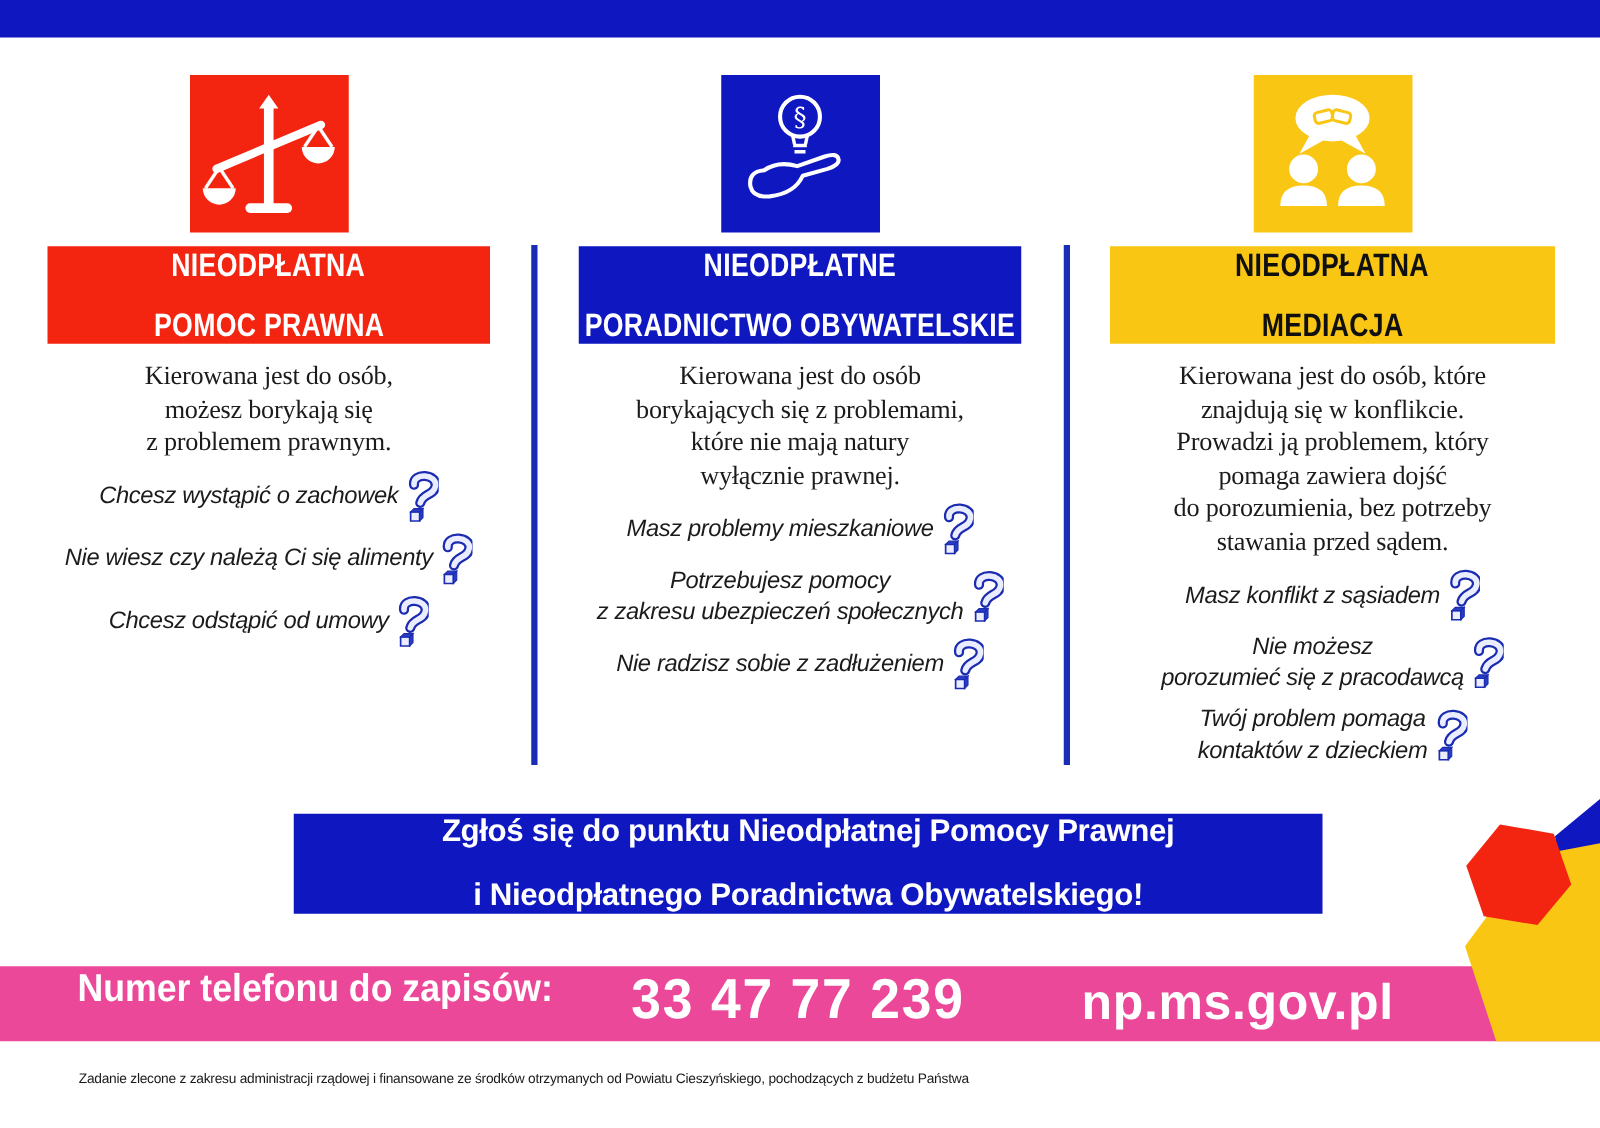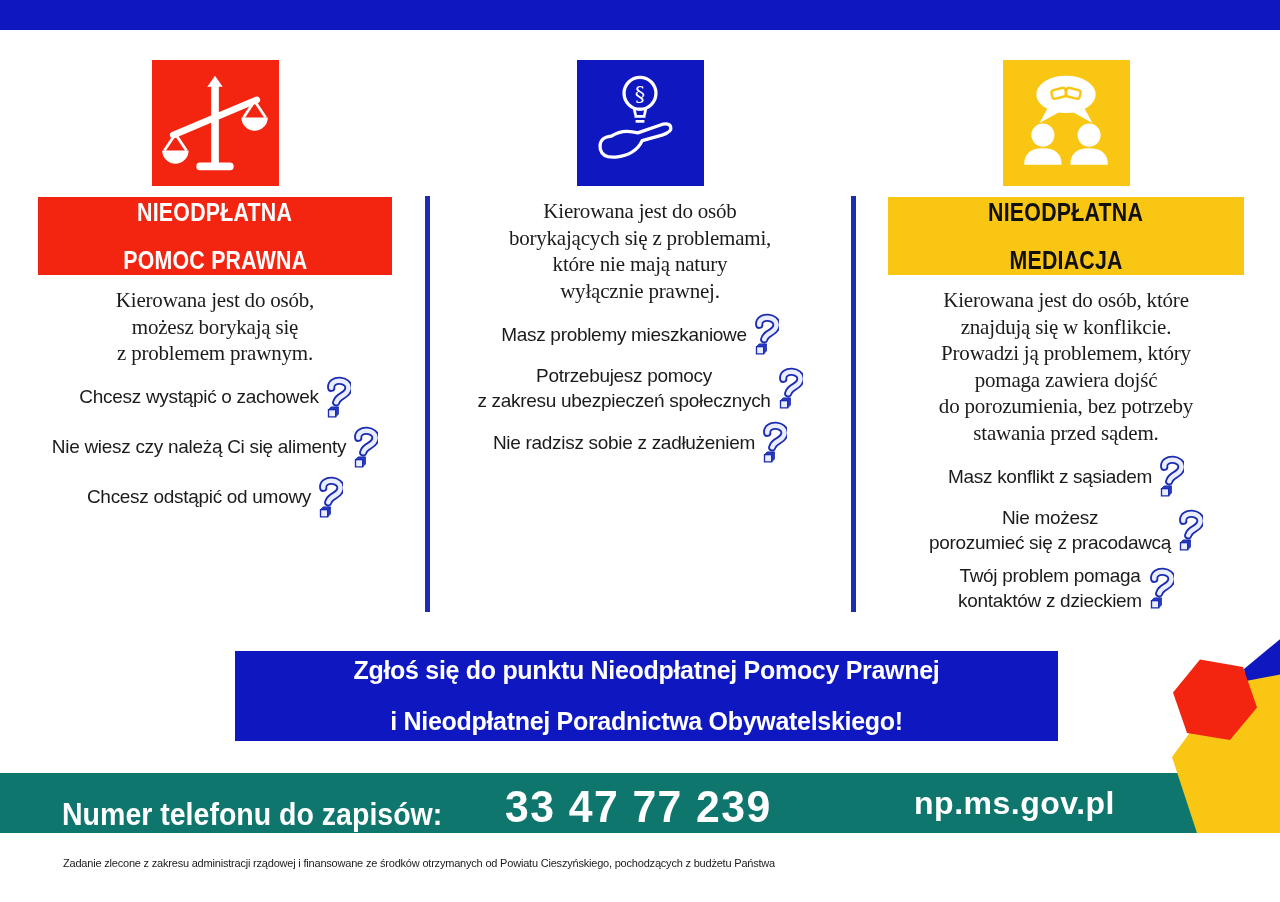--- a/index.html
+++ b/index.html
@@ -25,41 +25,41 @@
   .band.yellow{background:#F9C613;color:#101010;}
   .band .line{display:block;font-weight:bold;font-size:26px;line-height:30px;white-space:nowrap;
         transform:scaleX(0.82);transform-origin:center;letter-spacing:0.3px;}
 
   .intro{margin-top:12px;font-size:21px;line-height:26.5px;color:#1b1b1b;
          text-align:center;letter-spacing:-0.2px;font-family:Liberation Serif, serif;}
   .intro span{white-space:nowrap;}
 
   .questions{margin-top:9px;display:flex;flex-direction:column;align-items:center;gap:8px;width:100%;}
   .q-item{display:flex;align-items:center;justify-content:center;gap:5px;min-height:42px;}
-  .q-text{font-size:19px;line-height:25px;color:#1b1b1b;text-align:center;letter-spacing:-0.3px;}
+  .q-text{font-size:19px;line-height:25px;color:#1b1b1b;text-align:center;letter-spacing:-0.3px;font-style:italic;}
   .q-text span{white-space:nowrap;}
   .qm{flex:0 0 auto;}
 
   .divider{position:absolute;top:196px;width:5px;height:416px;background:#1B2DB5;}
   .divider.d1{left:425px;}
   .divider.d2{left:851px;}
 
-  .cta{position:absolute;left:235px;top:651px;width:823px;height:90px;background:#0E17C0;
+  .cta{position:absolute;left:235px;top:651px;width:823px;height:80px;background:#0E17C0;
        display:flex;flex-direction:column;align-items:center;justify-content:center;}
   .cta .line{display:block;color:#fff;font-weight:bold;font-size:25px;line-height:33px;
        letter-spacing:-0.3px;white-space:nowrap;}
 
-  .phonebar{position:absolute;left:0;top:773px;width:1280px;height:60px;background:#0f766e;
-       display:flex;align-items:flex-end;}
+  .phonebar{position:absolute;left:0;top:773px;width:1280px;height:60px;background:#ec4899;
+       display:flex;align-items:flex-start;}
   .phone-label{color:#fff;font-weight:bold;font-size:31px;margin-left:62px;white-space:nowrap;
        transform:scaleX(0.92);transform-origin:left center;}
   .phone-number{color:#fff;font-weight:bold;font-size:45px;letter-spacing:1.5px;margin-left:30px;
        white-space:nowrap;transform:scaleX(0.95);transform-origin:left center;}
   .site{position:absolute;right:165px;top:50%;transform:translateY(-50%);
-       color:#fff;font-weight:bold;font-size:32px;letter-spacing:0.5px;white-space:nowrap;}
+       color:#fff;font-weight:bold;font-size:40px;letter-spacing:0.5px;white-space:nowrap;}
 
   .deco{position:absolute;left:1100px;top:628px;}
 
   .footer{position:absolute;left:63px;top:857px;font-size:11px;color:#1a1a1a;
        letter-spacing:-0.2px;white-space:nowrap;}
 </style>
 </head>
 <body>
 
 <div class="poster">
@@ -132,20 +132,25 @@
       <svg width="110" height="110" viewBox="0 0 100 100">
         <circle cx="50" cy="23" r="14.5" fill="none" stroke="#fff" stroke-width="3"></circle>
         <text x="50" y="30" font-size="19" font-family="DejaVu Serif, serif" fill="#fff" text-anchor="middle">§</text>
         <line x1="44.5" y1="36" x2="46" y2="43" stroke="#fff" stroke-width="2.5"></line>
         <line x1="55.5" y1="36" x2="54" y2="43" stroke="#fff" stroke-width="2.5"></line>
         <line x1="45" y1="44" x2="55" y2="44" stroke="#fff" stroke-width="2.5"></line>
         <line x1="46" y1="48.5" x2="54" y2="48.5" stroke="#fff" stroke-width="2.5"></line>
         <path d="M14,74 Q12,63 24,62 Q34,55 48,59 L68,52 Q77,49 78,54 Q79,58 70,61 L52,66 Q46,79 28,81 Q16,82 14,74 Z" fill="none" stroke="#fff" stroke-width="3" stroke-linejoin="round"></path>
       </svg>
     </div>
+    <div class="band blue">
+        <span class="line">NIEODPŁATNE</span>
+        <br>
+        <span class="line">PORADNICTWO OBYWATELSKIE</span>
+      </div>
     <div class="intro"><span class="line">Kierowana jest do osób</span><br><span class="line">borykających się z problemami,</span><br><span class="line">które nie mają natury</span><br><span class="line">wyłącznie prawnej.</span></div>
     <div class="questions">
       <div class="q-item">
         <div class="q-text"><span class="line">Masz problemy mieszkaniowe</span></div>
         <svg class="qm" width="27" height="42" viewBox="0 0 30 46">
             <g transform="rotate(9 15 20)">
               <path d="M7,14 C4,3 26,1 26,12 C26,21 16,20 15,29" fill="none" stroke="#1B2CB0" stroke-width="9" stroke-linecap="round"></path>
               <path d="M7,14 C4,3 26,1 26,12 C26,21 16,20 15,29" fill="none" stroke="#E9EDFF" stroke-width="5" stroke-linecap="round"></path>
             </g>
             <polygon points="5,37 13,37 13,45 5,45" fill="#E9EDFF" stroke="#1B2CB0" stroke-width="1.5"></polygon>
@@ -241,21 +246,21 @@
       </div>
     </div>
   </div>
 
   <div class="divider d1"></div>
   <div class="divider d2"></div>
 
   <div class="cta">
       <span class="line">Zgłoś się do punktu Nieodpłatnej Pomocy Prawnej</span>
       <br>
-      <span class="line">i Nieodpłatnej Poradnictwa Obywatelskiego!</span>
+      <span class="line">i Nieodpłatnego Poradnictwa Obywatelskiego!</span>
     </div>
 
   <div class="phonebar">
     <span class="phone-label">Numer telefonu do zapisów:</span>
     <span class="phone-number">33 47 77 239</span>
     <span class="site">np.ms.gov.pl</span>
   </div>
 
   <svg class="deco" width="180" height="232" viewBox="0 0 180 232">
     <polygon points="256,82 210,121 154,100 144,41 190,3 246,23" fill="#0E17C0"></polygon>

